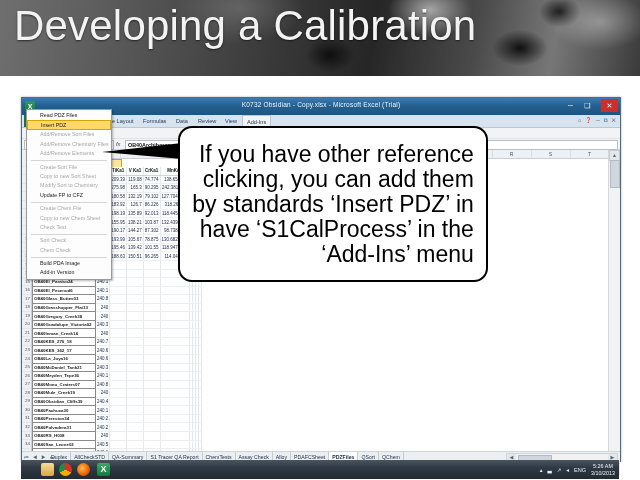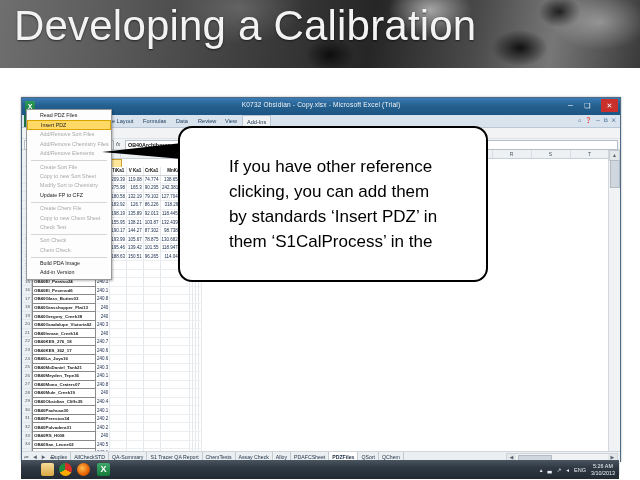--- a/index.html
+++ b/index.html
@@ -2,21 +2,21 @@
 <html><head>
 <meta charset="utf-8">
 <style>
   html,body{margin:0;padding:0;}
   body{
     width:640px;height:480px;overflow:hidden;background:#ffffff;
     font-family:"Liberation Sans", sans-serif;
   }
   
   #slide-banner{
-    position:absolute;left:0;top:0;width:640px;height:68px;
+    position:absolute;left:0;top:0;width:640px;height:76px;
     background:
       radial-gradient(ellipse 60px 40px at 430px 10px, rgba(255,255,255,.55), rgba(255,255,255,0) 70%),
       radial-gradient(ellipse 40px 26px at 520px 48px, rgba(0,0,0,.85), rgba(0,0,0,0) 70%),
       radial-gradient(ellipse 70px 40px at 600px 22px, rgba(255,255,255,.35), rgba(255,255,255,0) 70%),
       radial-gradient(ellipse 30px 22px at 560px 12px, rgba(0,0,0,.8), rgba(0,0,0,0) 70%),
       radial-gradient(ellipse 34px 24px at 330px 55px, rgba(0,0,0,.7), rgba(0,0,0,0) 72%),
       radial-gradient(ellipse 90px 50px at 240px 8px, rgba(255,255,255,.18), rgba(255,255,255,0) 72%),
       linear-gradient(100deg,#6f6f6f 0%,#5a5a5a 18%,#3d3d3d 40%,#262626 58%,#4a4a4a 74%,#777 86%,#3a3a3a 100%);
     overflow:hidden;
   }
@@ -162,21 +162,21 @@
   #zoom-track{position:relative;width:48px;height:1px;background:#9aa3ac;}
   #zoom-thumb{position:absolute;left:22px;top:-3px;width:2px;height:7px;background:#77818c;}
   .zcircle{width:6px;height:6px;border:1px solid #8e97a0;border-radius:50%;font-size:5px;line-height:5px;text-align:center;color:#555;background:#eef1f3;}
   
   #callout{
     position:absolute;left:178px;top:126px;width:306px;height:152px;
     background:#fff;border:2px solid #000;border-radius:14px;z-index:60;
     display:flex;align-items:center;justify-content:center;
   }
   #callout-text{
-    font-size:17px;line-height:25px;text-align:left;color:#000;padding:0 8px;
+    font-size:23px;line-height:25px;text-align:right;color:#000;padding:0 8px;
   }
   #callout-tail{
     position:absolute;left:100px;top:143px;width:82px;height:18px;z-index:55;
   }
   
   #taskbar{
     position:absolute;left:21px;top:460px;width:598px;height:19px;
     background:linear-gradient(180deg,#4a5560 0%,#2f3944 40%,#222a33 100%);
     overflow:hidden;
   }
@@ -751,21 +751,22 @@
 </div>
 
 <svg id="callout-tail" viewBox="0 0 82 18">
   <polygon points="82,0 82,16 2,9" fill="#000"></polygon>
 </svg>
 <div id="callout">
   <div id="callout-text">
     <div>If you have other reference</div>
     <div>clicking, you can add them</div>
     <div>by standards ‘Insert PDZ’ in</div>
-    <div>them ‘S1CalProcess’ in the</div>
+    <div>have ‘S1CalProcess’ in the</div>
+    <div>‘Add-Ins’ menu</div>
   </div>
 </div>
 
 <div id="taskbar">
   <div class="tb-ico" id="tb-explorer"></div>
   <div class="tb-ico" id="tb-chrome"></div>
   <div class="tb-ico" id="tb-firefox"></div>
   <div class="tb-ico" id="tb-excel">X</div>
   <div id="tray">
     <span>▴</span>

